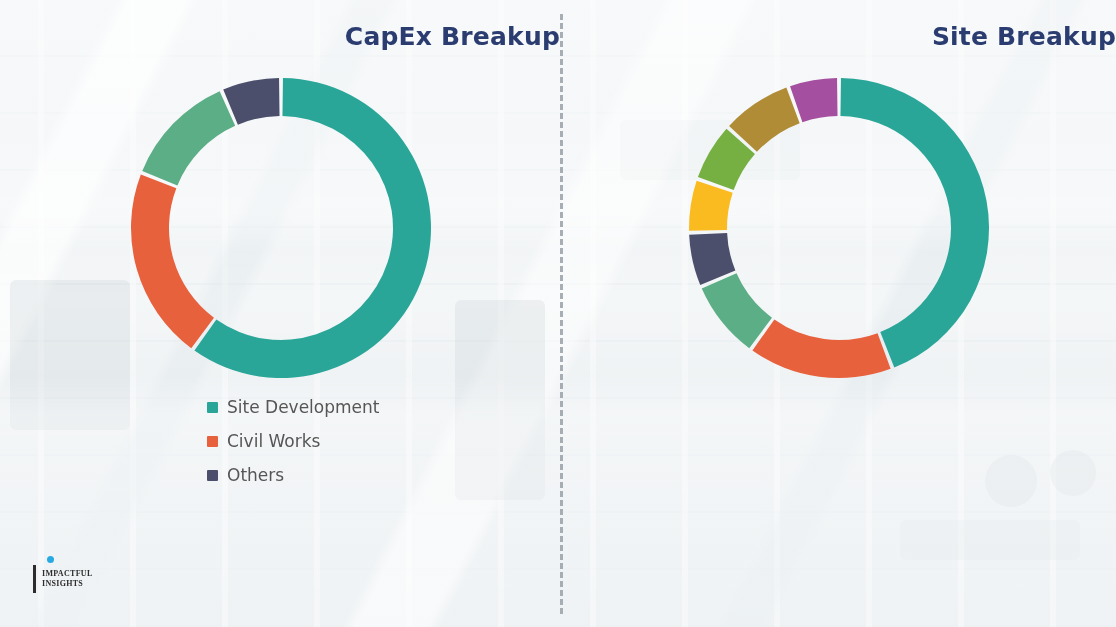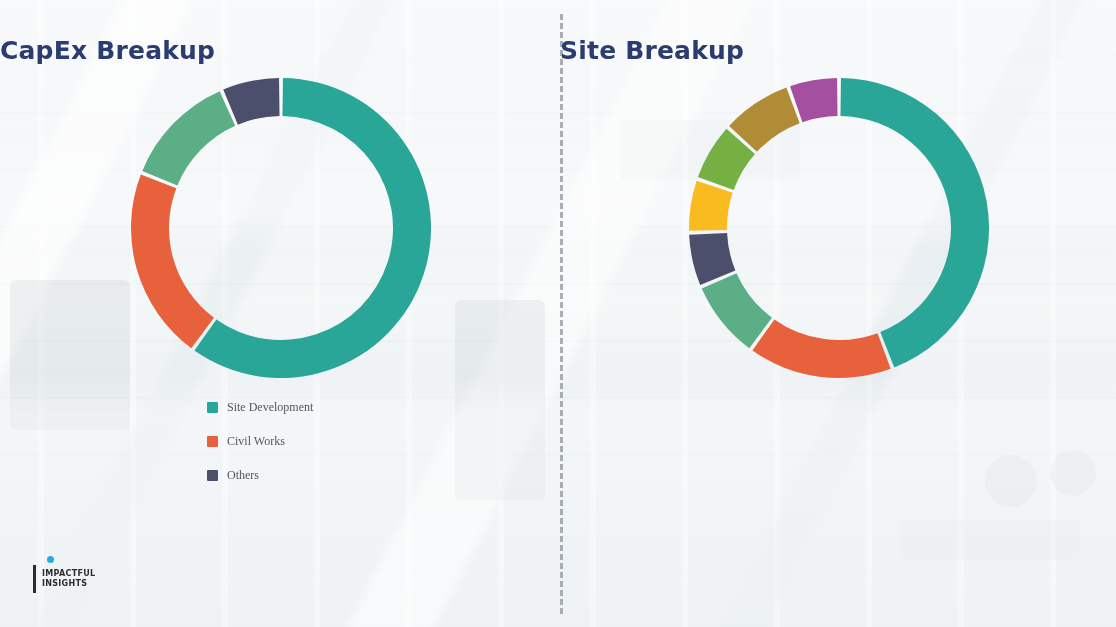--- a/index.html
+++ b/index.html
@@ -49,47 +49,47 @@
     position:absolute;left:560px;top:14px;width:0;height:600px;
     border-left:3px dashed #9aa2a8;opacity:.85;
   }
 
   
   .panel{position:absolute;top:0;height:627px;}
   #panel-capex{left:0;width:560px;}
   #panel-opex{left:560px;width:556px;}
 
   .chart-title{
-    position:absolute;top:36px;width:100%;text-align:left;
+    position:absolute;top:22px;width:100%;text-align:right;
     font-size:25px;font-weight:bold;color:#2b3d70;letter-spacing:.2px;
   }
 
   .donut-wrap{position:absolute;}
   #capex-donut{left:129px;top:76px;width:304px;height:304px;}
   #opex-donut{left:127px;top:76px;width:304px;height:304px;}
   .donut-wrap svg{display:block;}
 
   
   .legend{position:absolute;}
   #capex-legend{left:207px;top:390px;}
   .legend-item{display:flex;align-items:center;height:23px;}
   #capex-legend .legend-item{height:34px;}
   .swatch{width:11px;height:11px;flex:0 0 11px;margin-right:9px;border-radius:1px;}
   .legend-label{font-size:16px;color:#565656;white-space:nowrap;}
-  #capex-legend .legend-label{font-size:12px;font-family:Liberation Serif, serif;}
+  #capex-legend .legend-label{font-size:17px;}
 
   
   #logo{position:absolute;left:30px;top:565px;display:flex;align-items:center;}
   #logo .dot{width:7px;height:7px;border-radius:50%;background:#29a9e1;position:absolute;left:17px;top:-9px;}
   #logo .word{
     font-size:37px;font-weight:bold;color:#29a9e1;letter-spacing:-1.5px;
     line-height:34px;font-family:"DejaVu Sans","Liberation Sans",sans-serif;position:relative;
   }
   #logo .bar{width:3px;height:28px;background:#2d2d2d;margin:0 6px 0 3px;}
-  #logo .tag{display:flex;flex-direction:column;justify-content:center;}
+  #logo .tag{display:flex;flex-direction:column;justify-content:center;font-family:Liberation Serif, serif;}
   #logo .tag span{font-size:8px;font-weight:bold;color:#2d2d2d;letter-spacing:.3px;line-height:10px;}
 </style>
 </head>
 <body>
 
 <div id="bg">
   <div class="layer b1"></div>
   <div class="layer b2"></div>
   <div class="layer b3"></div>
   <div class="layer b4"></div>

